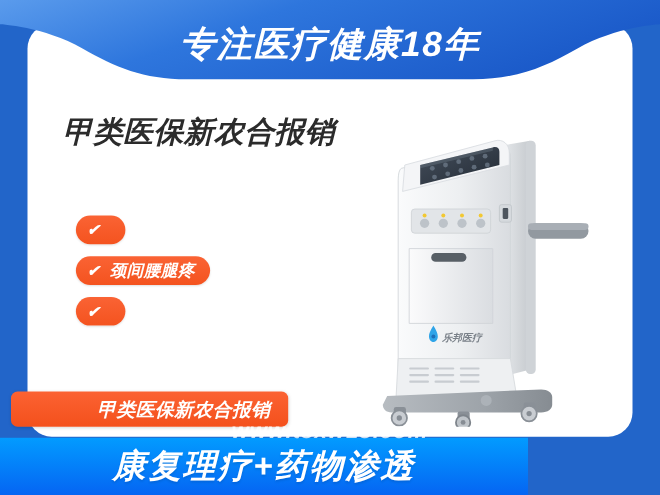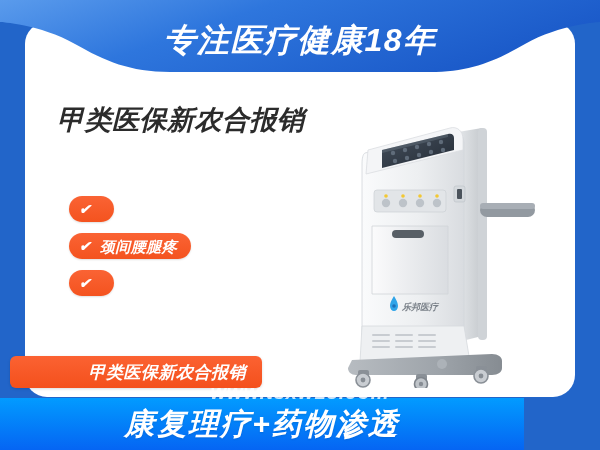--- a/index.html
+++ b/index.html
@@ -118,21 +118,21 @@
     font-size:17px;
     font-weight:bold;
     letter-spacing:0.5px;
     white-space:nowrap;
   }
 
   
   #footer {
     position:absolute;
     left:0; top:398px;
-    width:524px; height:52px;
+    width:480px; height:52px;
     background:linear-gradient(180deg,#029BFF 0%,#0565F3 100%);
     display:flex;
     align-items:center;
     justify-content:center;
   }
   #footer-text {
     color:#ffffff;
     font-size:30px;
     font-weight:bold;
     letter-spacing:2px;

